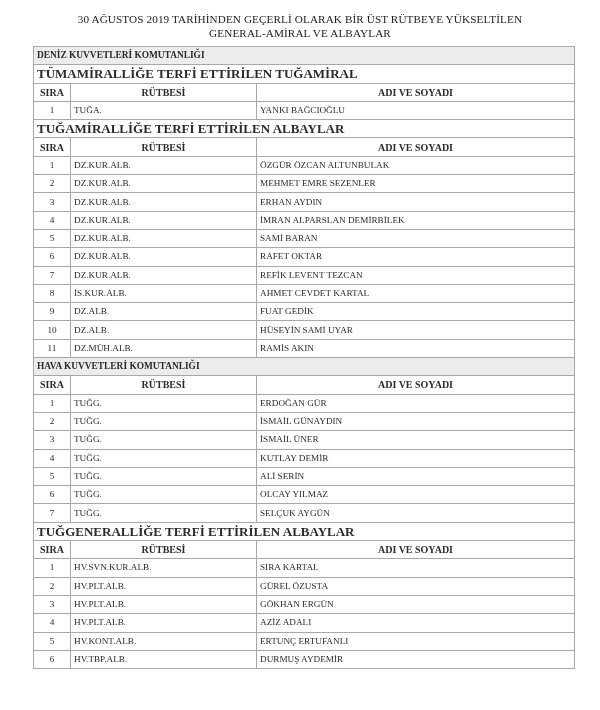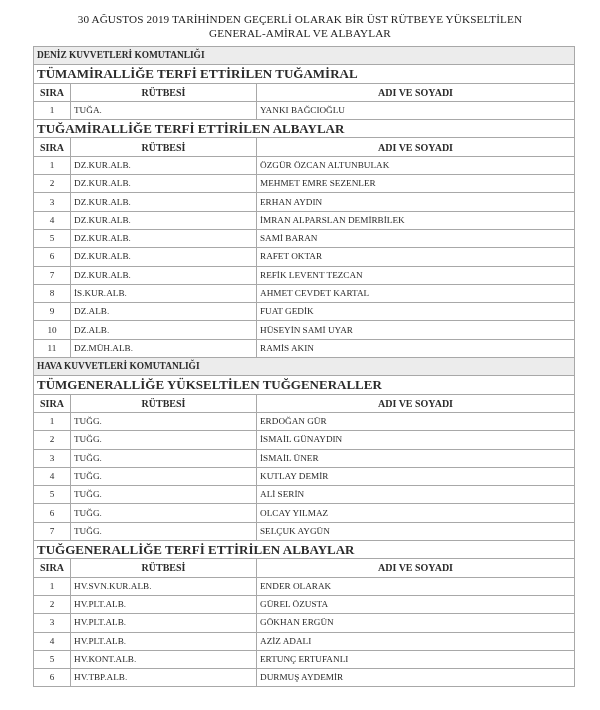--- a/index.html
+++ b/index.html
@@ -107,23 +107,20 @@
         <td>HÜSEYİN SAMİ UYAR</td>
       </tr>
       <tr>
         <td class="num">11</td>
         <td>DZ.MÜH.ALB.</td>
         <td>RAMİS AKIN</td>
       </tr>
       <tr class="section">
         <td colspan="3">HAVA KUVVETLERİ KOMUTANLIĞI</td>
       </tr>
-      <tr class="sub">
-        <td colspan="3">TÜMGENERALLİĞE YÜKSELTİLEN TUĞGENERALLER</td>
-      </tr>
       <tr class="colhead">
         <th>SIRA</th>
         <th>RÜTBESİ</th>
         <th>ADI VE SOYADI</th>
       </tr>
       <tr>
         <td class="num">1</td>
         <td>TUĞG.</td>
         <td>ERDOĞAN GÜR</td>
       </tr>
@@ -161,21 +158,21 @@
         <td colspan="3">TUĞGENERALLİĞE TERFİ ETTİRİLEN ALBAYLAR</td>
       </tr>
       <tr class="colhead">
         <th>SIRA</th>
         <th>RÜTBESİ</th>
         <th>ADI VE SOYADI</th>
       </tr>
       <tr>
         <td class="num">1</td>
         <td>HV.SVN.KUR.ALB.</td>
-        <td>ENDER OLARAK</td>
+        <td>SIRA KARTAL</td>
       </tr>
       <tr>
         <td class="num">2</td>
         <td>HV.PLT.ALB.</td>
         <td>GÜREL ÖZUSTA</td>
       </tr>
       <tr>
         <td class="num">3</td>
         <td>HV.PLT.ALB.</td>
         <td>GÖKHAN ERGÜN</td>

